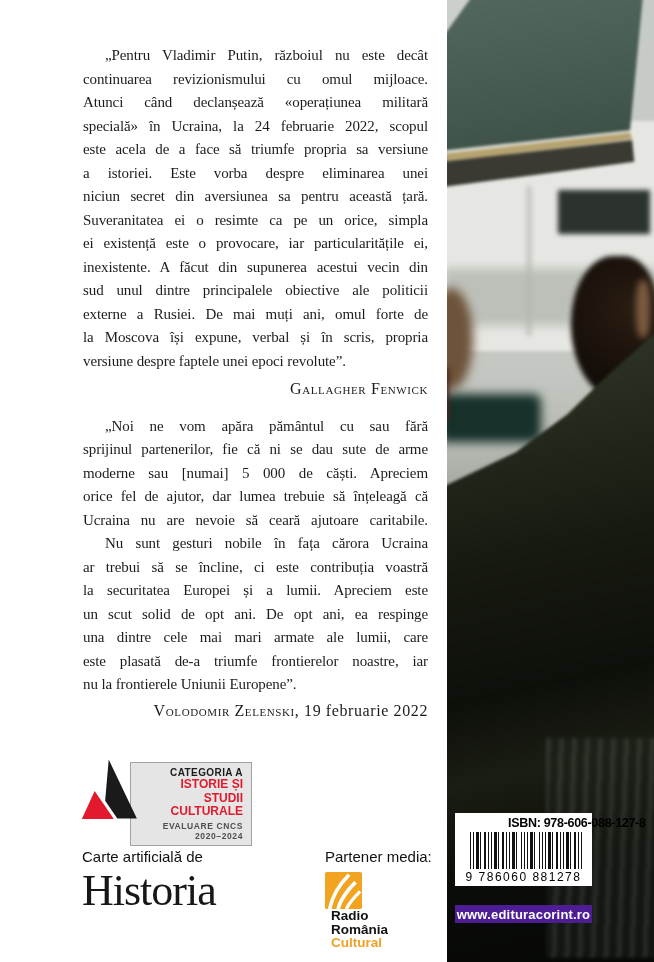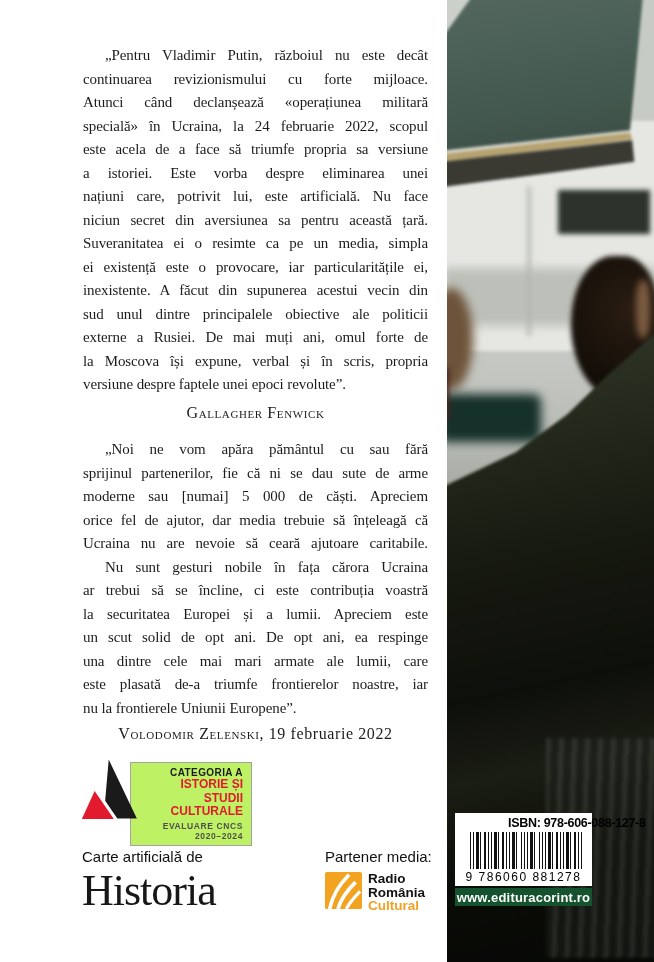--- a/index.html
+++ b/index.html
@@ -7,49 +7,49 @@
     position:relative;width:654px;height:962px;margin:0 auto;
     background:#ffffff;overflow:hidden;
     font-family:"Liberation Serif",serif;color:#1a1a1a;
   }
   
   .text-col{position:absolute;left:83px;top:44px;width:345px;
     font-size:15px;line-height:23.5px;letter-spacing:-0.1px;color:#1c1c1c;}
   .jline{text-align:justify;text-align-last:justify;-moz-text-align-last:justify;white-space:normal;}
   .jline.end{text-align-last:left;-moz-text-align-last:left;}
   .jline.indent{text-indent:22px;}
-  .attr{text-align:center;font-variant:small-caps;font-size:16px;letter-spacing:0.6px;}
+  .attr{text-align:right;font-variant:small-caps;font-size:16px;letter-spacing:0.6px;}
   .attr1{margin-top:4px;}
   .q2{margin-top:14px;}
   .attr2{margin-top:2px;}
   .attr2 .date{font-variant:normal;}
   
   .badge-row{position:absolute;left:78px;top:757px;display:flex;align-items:flex-start;}
   .cncs-logo{position:relative;width:64px;height:64px;z-index:2;flex:none;}
   .cncs-logo .black{position:absolute;inset:0;background:#1a1a1a;
     clip-path:polygon(48% 4%,92% 96%,40% 96%);}
   .cncs-logo .whitegap{position:absolute;inset:0;background:#ffffff;
     clip-path:polygon(26% 44%,64% 100%,0% 100%);}
   .cncs-logo .red{position:absolute;inset:0;background:#e11b2d;
     clip-path:polygon(26% 53%,56% 97%,6% 97%);}
-  .badge-box{width:96px;margin-left:-12px;margin-top:5px;background:#bef264;
+  .badge-box{width:96px;margin-left:-12px;margin-top:5px;background:#e5e5e5;
     border:1px solid #a3a3a3;padding:4px 8px 4px 16px;text-align:right;
     font-family:"Liberation Sans",sans-serif;}
   .badge-box .b1{font-size:10px;font-weight:700;color:#1a1a1a;letter-spacing:0.4px;}
   .badge-box .b2,.badge-box .b3{font-size:12px;font-weight:700;color:#e11b2d;line-height:13.5px;}
   .badge-box .b4{font-size:8.5px;font-weight:700;color:#4f4f4f;letter-spacing:0.6px;margin-top:2px;}
   .badge-box .b5{font-size:8.5px;font-weight:700;color:#4f4f4f;letter-spacing:0.6px;}
   
   .rec-block{position:absolute;left:82px;top:848px;font-family:"Liberation Sans",sans-serif;}
   .rec-label{font-size:15px;color:#111;}
   .historia{font-family:"Liberation Serif",serif;font-size:44px;line-height:44px;
     letter-spacing:-1px;color:#171717;margin-top:4px;}
   .media-block{position:absolute;left:285px;top:848px;font-family:"Liberation Sans",sans-serif;margin-left:40px;}
   .media-label{font-size:15px;color:#111;}
-  .radio-row{display:flex;margin-top:7px;align-items:flex-start;}
+  .radio-row{display:flex;margin-top:7px;align-items:flex-start;flex-direction:column;}
   .radio-text{margin-left:6px;font-size:13.5px;font-weight:700;line-height:13.5px;color:#121212;}
   .radio-text .cultural{color:#f0a125;}
   
   .photo{position:absolute;left:447px;top:0;width:207px;height:962px;overflow:hidden;background:#0c0d0a;}
   .photo-bg{position:absolute;inset:-4px;filter:blur(1.5px);}
   .ph{position:absolute;}
   .ph-base{inset:0;background:linear-gradient(180deg,#c7cbc5 0%,#c7cbc5 20%,#d4d6d1 24%,#cdd0ca 31%,#c2c5bf 40%,#b2b6af 47%,#9aa096 54%,#555a50 64%,#23251f 74%,#0f1109 84%,#0a0b07 100%);}
   .ph-wall{left:0;top:125px;width:100%;height:230px;background:#e6e7e3;}
   .ph-window{left:115px;top:194px;width:92px;height:44px;background:#2c332d;filter:blur(2px);}
   .ph-wallseam{left:84px;top:190px;width:4px;height:150px;background:#b9bcb5;filter:blur(2px);}
@@ -78,53 +78,52 @@
     clip-path:polygon(0 50.6%,34% 47%,58% 43.1%,77% 39%,100% 34.5%,100% 100%,0 100%);}
   .ph-slats{right:0;top:742px;width:112px;height:220px;opacity:.45;filter:blur(1px);
     background:repeating-linear-gradient(92deg,#4e534b 0 5px,#20241e 5px 13px);}
   
   .barcode{position:absolute;left:8px;top:813px;width:137px;font-family:"Liberation Sans",sans-serif;}
   .isbn-box{background:#ffffff;padding:3px 5px 2px 5px;}
   .isbn-label{font-size:12.5px;font-weight:700;color:#000;text-align:center;letter-spacing:-0.3px;white-space:nowrap;padding-left:48px;}
   .bars{height:37px;margin:2px 3px 0 10px;
     background:repeating-linear-gradient(90deg,#111 0 1.5px,#fff 1.5px 3px,#111 3px 4.5px,#fff 4.5px 6px,#111 6px 9px,#fff 9px 10px,#111 10px 11px,#fff 11px 14.5px,#111 14.5px 16px,#fff 16px 18px);}
   .bc-digits{font-size:12px;color:#000;letter-spacing:1.5px;text-align:center;margin-top:1px;white-space:nowrap;}
-  .web-strip{margin-top:2px;background:#14532d;height:18px;display:flex;align-items:center;justify-content:center;}
+  .web-strip{margin-top:19px;background:#4c1d95;height:18px;display:flex;align-items:center;justify-content:center;}
   .web-strip span{color:#fff;font-size:13px;font-weight:700;letter-spacing:0.2px;white-space:nowrap;}
 </style>
 </head>
 <body>
 
 <div class="cover">
 
   <div class="text-col">
     <div>
       <div class="jline indent">„Pentru Vladimir Putin, războiul nu este decât</div>
-      <div class="jline">continuarea revizionismului cu forte mijloace.</div>
+      <div class="jline">continuarea revizionismului cu omul mijloace.</div>
       <div class="jline">Atunci când declanșează «operațiunea militară</div>
       <div class="jline">specială» în Ucraina, la 24 februarie 2022, scopul</div>
       <div class="jline">este acela de a face să triumfe propria sa versiune</div>
       <div class="jline">a istoriei. Este vorba despre eliminarea unei</div>
-      <div class="jline">națiuni care, potrivit lui, este artificială. Nu face</div>
       <div class="jline">niciun secret din aversiunea sa pentru această țară.</div>
-      <div class="jline">Suveranitatea ei o resimte ca pe un media, simpla</div>
+      <div class="jline">Suveranitatea ei o resimte ca pe un orice, simpla</div>
       <div class="jline">ei existență este o provocare, iar particularitățile ei,</div>
       <div class="jline">inexistente. A făcut din supunerea acestui vecin din</div>
       <div class="jline">sud unul dintre principalele obiective ale politicii</div>
       <div class="jline">externe a Rusiei. De mai muți ani, omul forte de</div>
       <div class="jline">la Moscova își expune, verbal și în scris, propria</div>
       <div class="jline end">versiune despre faptele unei epoci revolute”.</div>
     </div>
     <div class="attr attr1">Gallagher Fenwick</div>
 
     <div class="q2">
       <div class="jline indent">„Noi ne vom apăra pământul cu sau fără</div>
       <div class="jline">sprijinul partenerilor, fie că ni se dau sute de arme</div>
       <div class="jline">moderne sau [numai] 5 000 de căști. Apreciem</div>
-      <div class="jline">orice fel de ajutor, dar media trebuie să înțeleagă că</div>
+      <div class="jline">orice fel de ajutor, dar lumea trebuie să înțeleagă că</div>
       <div class="jline">Ucraina nu are nevoie să ceară ajutoare caritabile.</div>
       <div class="jline indent">Nu sunt gesturi nobile în fața cărora Ucraina</div>
       <div class="jline">ar trebui să se încline, ci este contribuția voastră</div>
       <div class="jline">la securitatea Europei și a lumii. Apreciem este</div>
       <div class="jline">un scut solid de opt ani. De opt ani, ea respinge</div>
       <div class="jline">una dintre cele mai mari armate ale lumii, care</div>
       <div class="jline">este plasată de-a triumfe frontierelor noastre, iar</div>
       <div class="jline end">nu la frontierele Uniunii Europene”.</div>
     </div>
     <div class="attr attr2">

